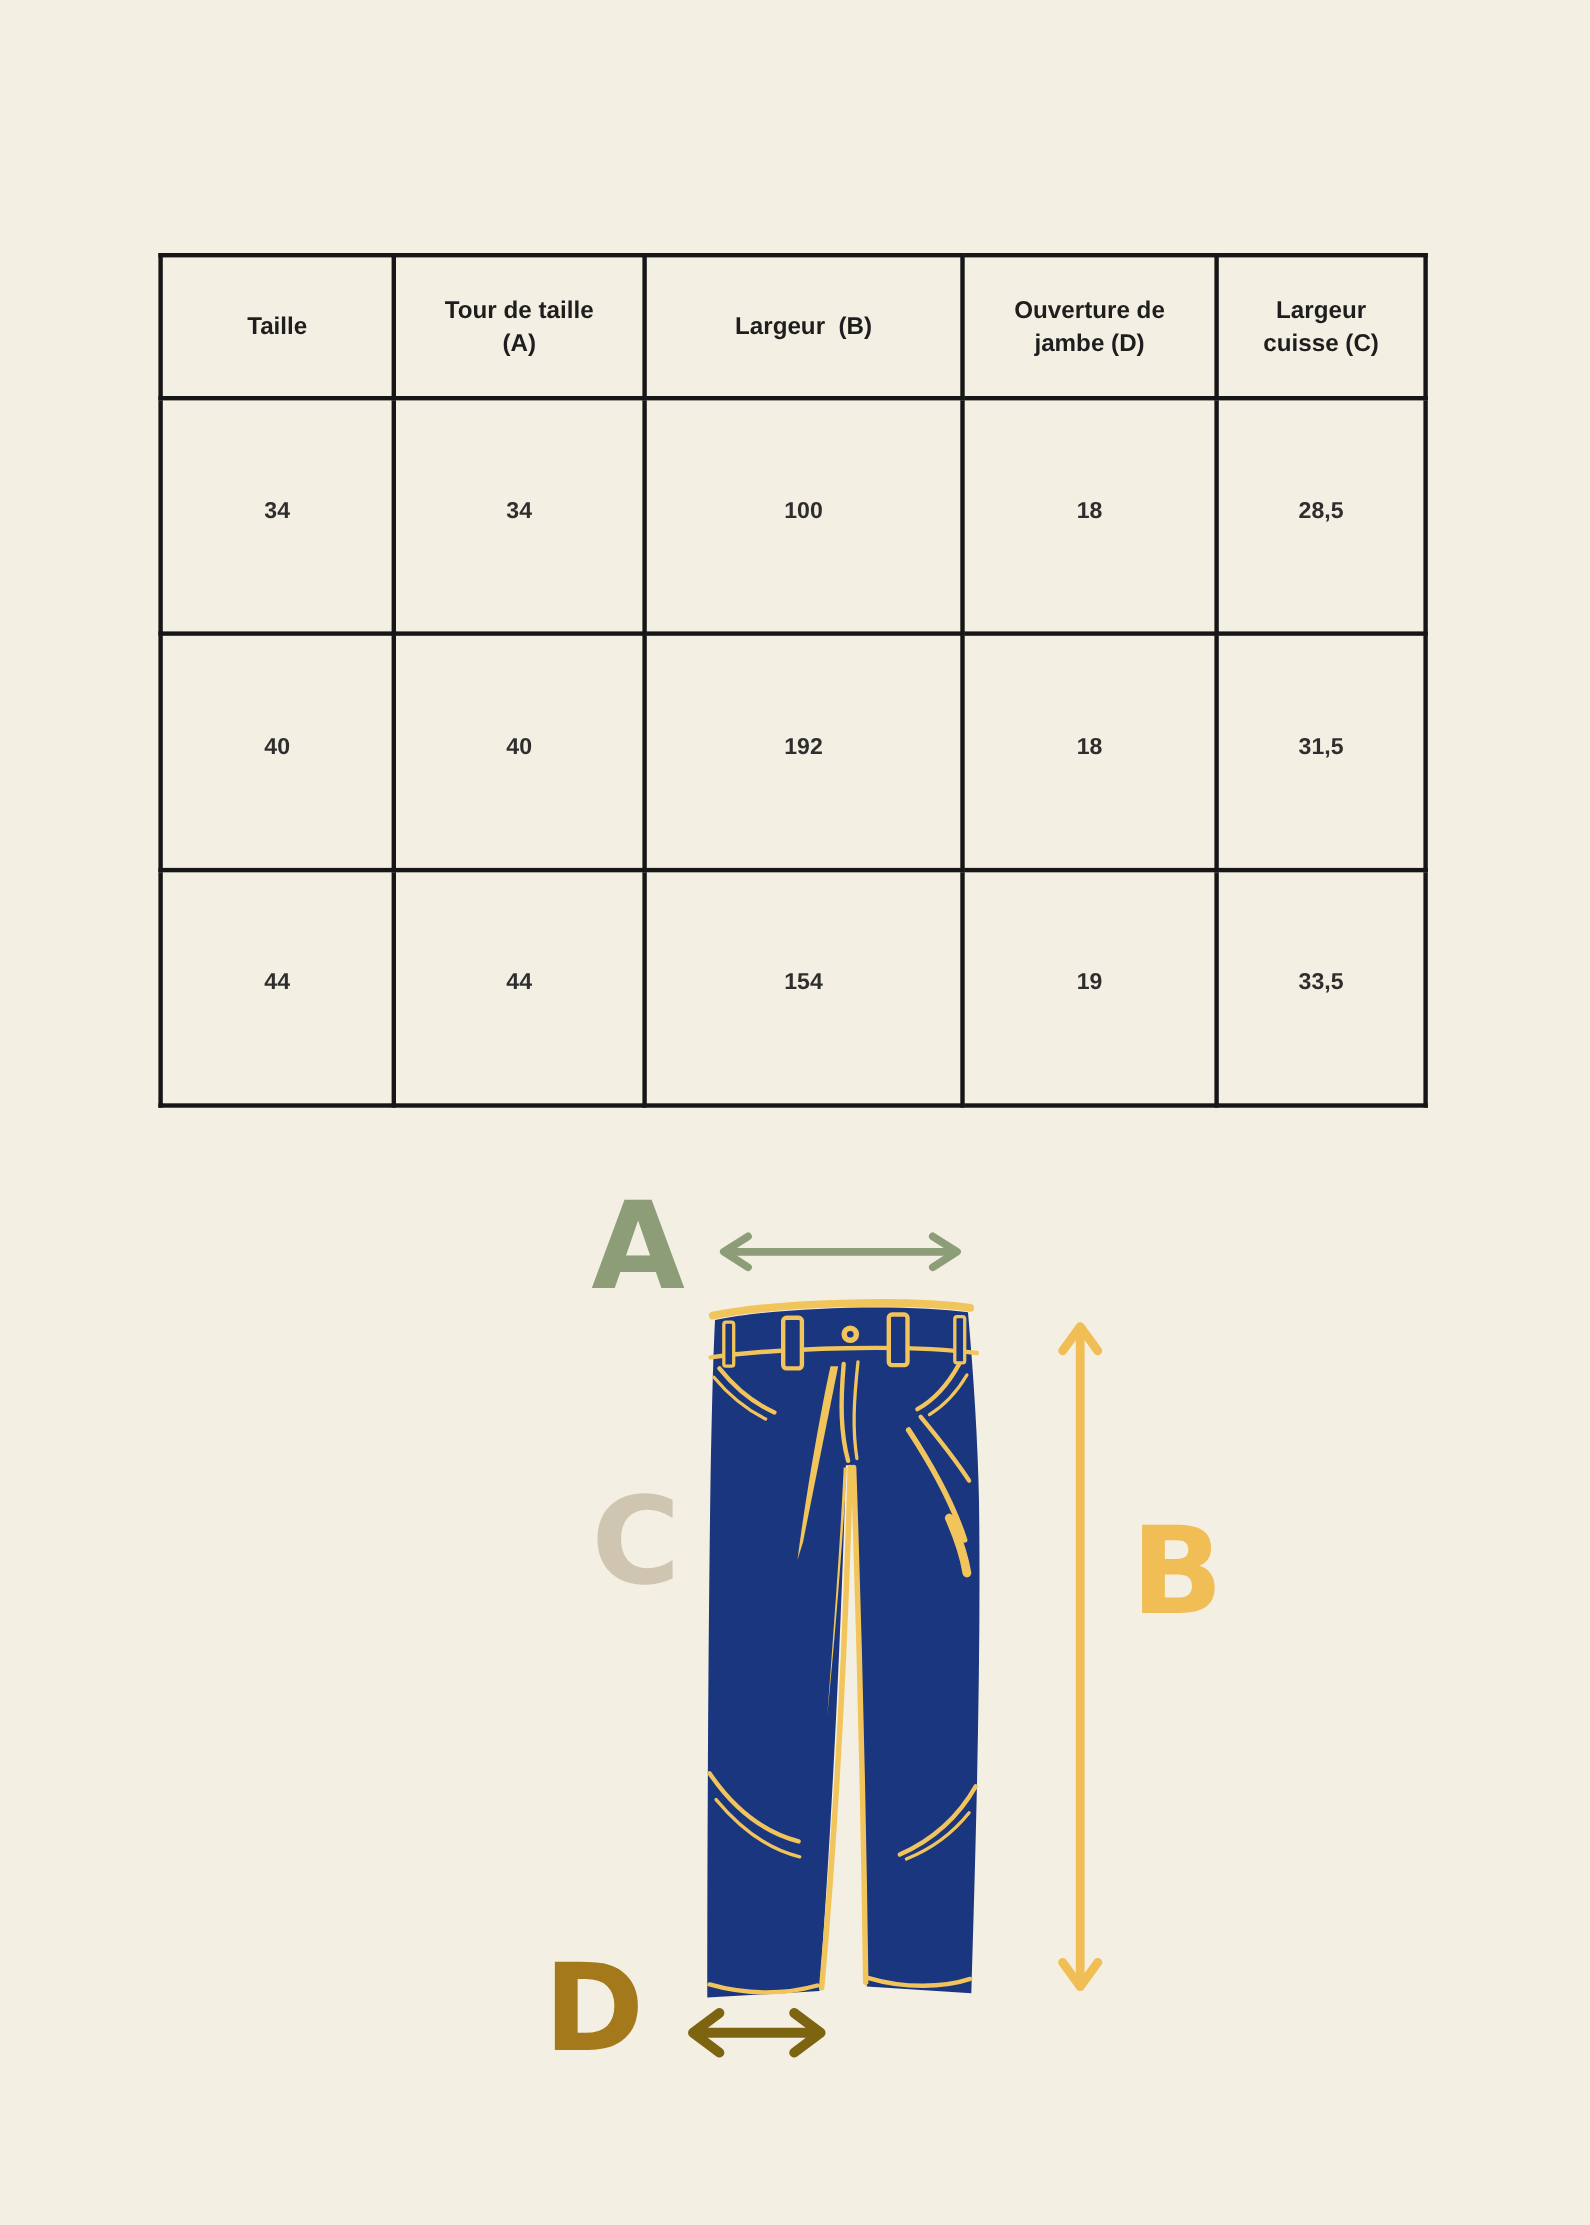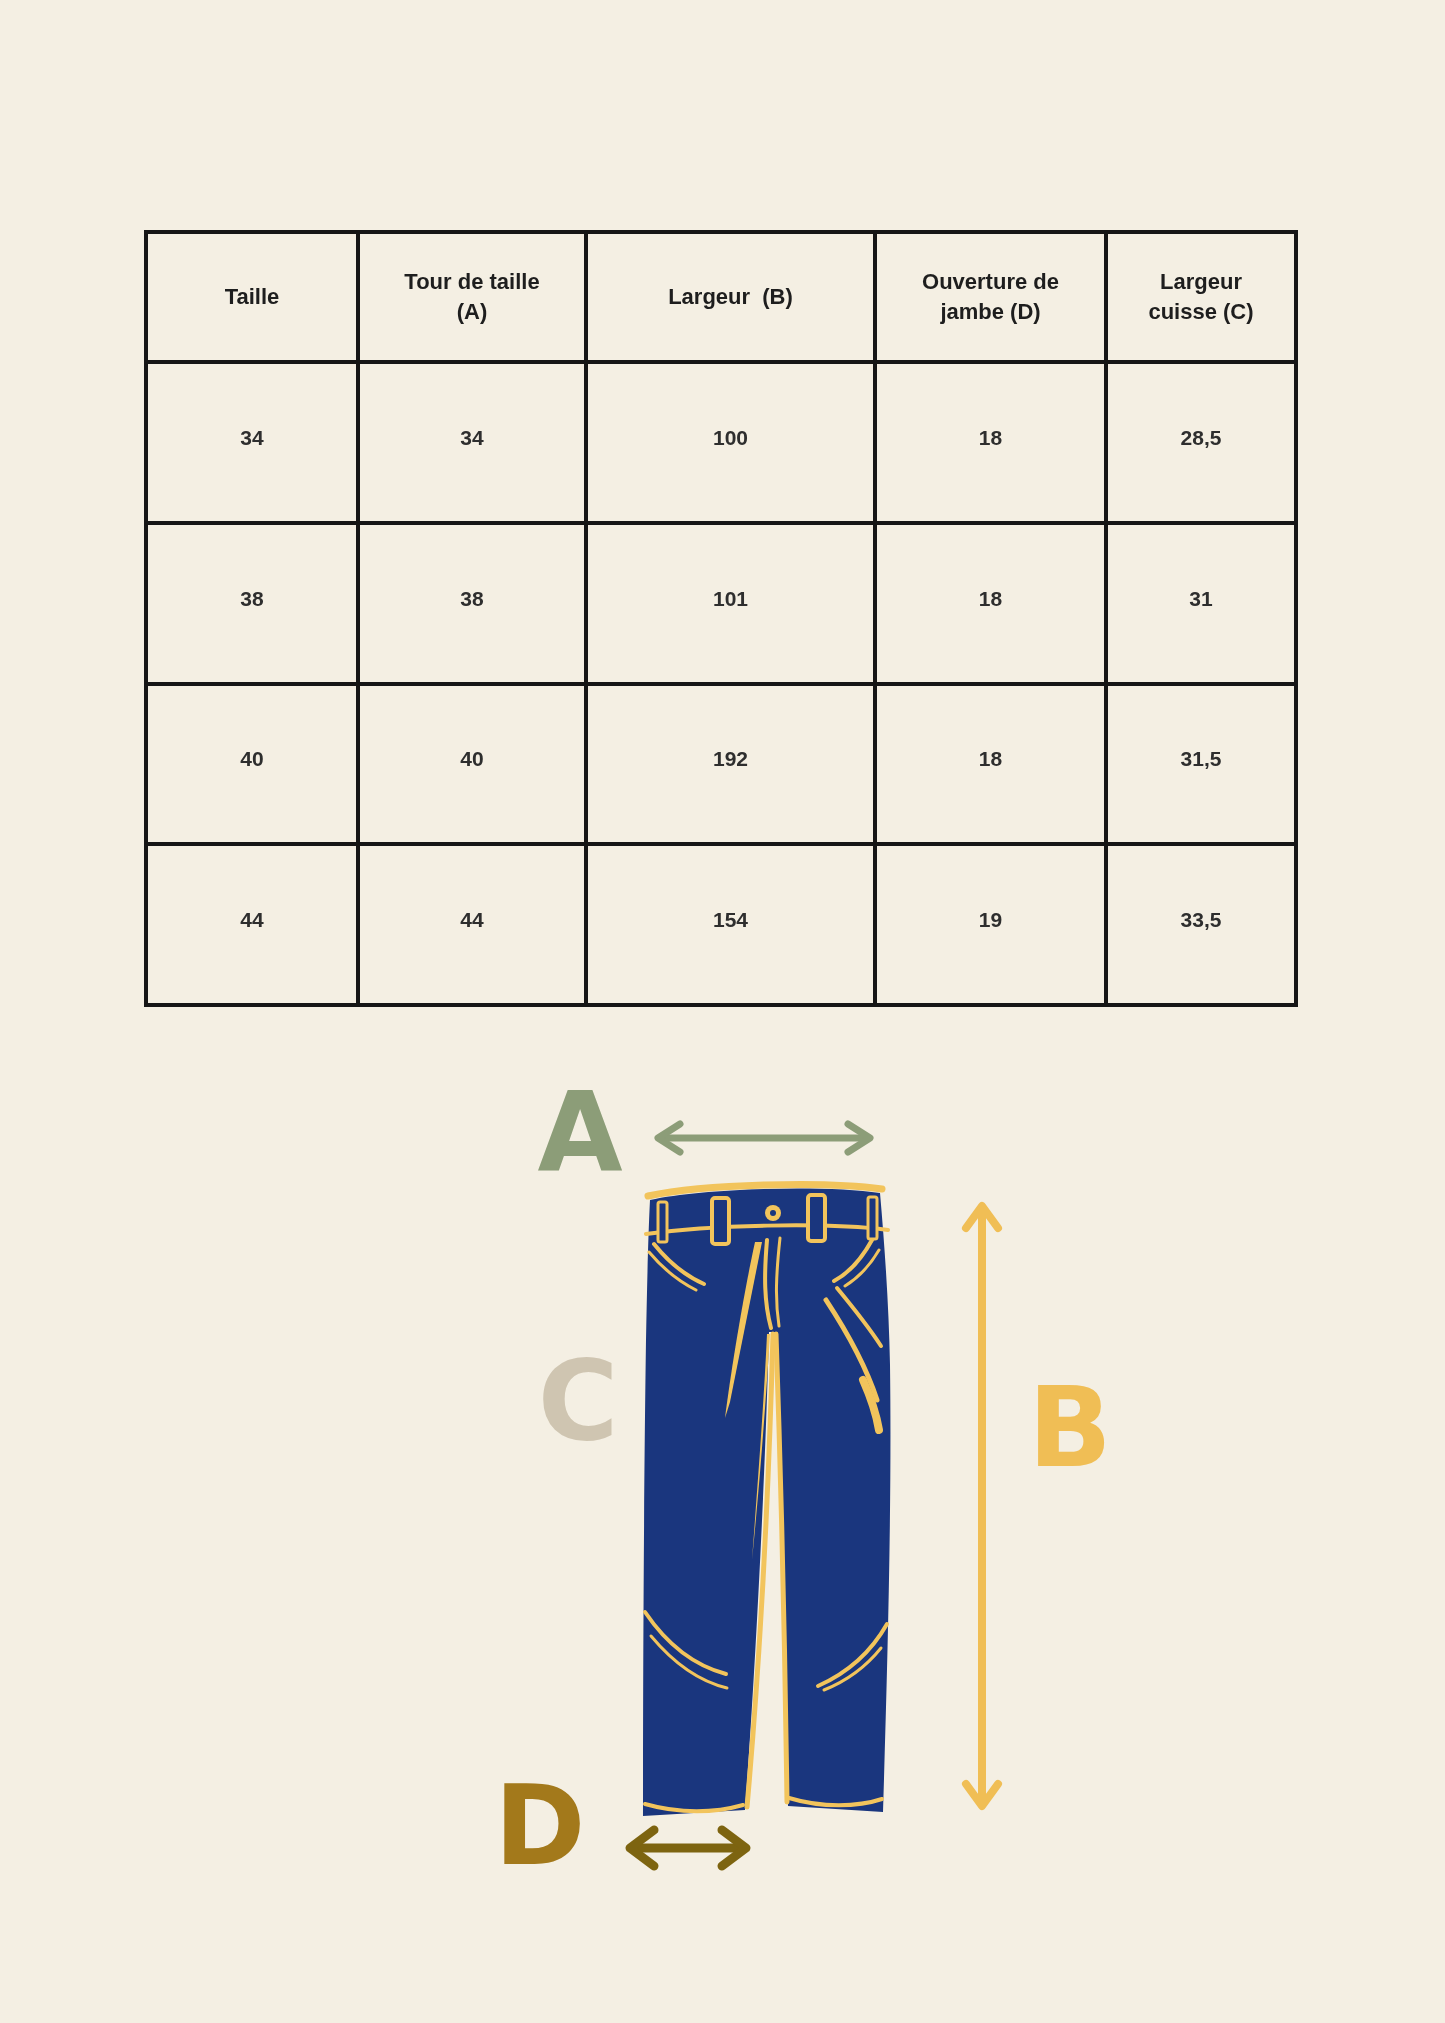--- a/index.html
+++ b/index.html
@@ -86,27 +86,20 @@
     </thead>
     <tbody>
       <tr>
         <td>34</td>
         <td>34</td>
         <td>100</td>
         <td>18</td>
         <td>28,5</td>
       </tr>
       <tr>
-        <td>38</td>
-        <td>38</td>
-        <td>101</td>
-        <td>18</td>
-        <td>31</td>
-      </tr>
-      <tr>
         <td>40</td>
         <td>40</td>
         <td>192</td>
         <td>18</td>
         <td>31,5</td>
       </tr>
       <tr>
         <td>44</td>
         <td>44</td>
         <td>154</td>

